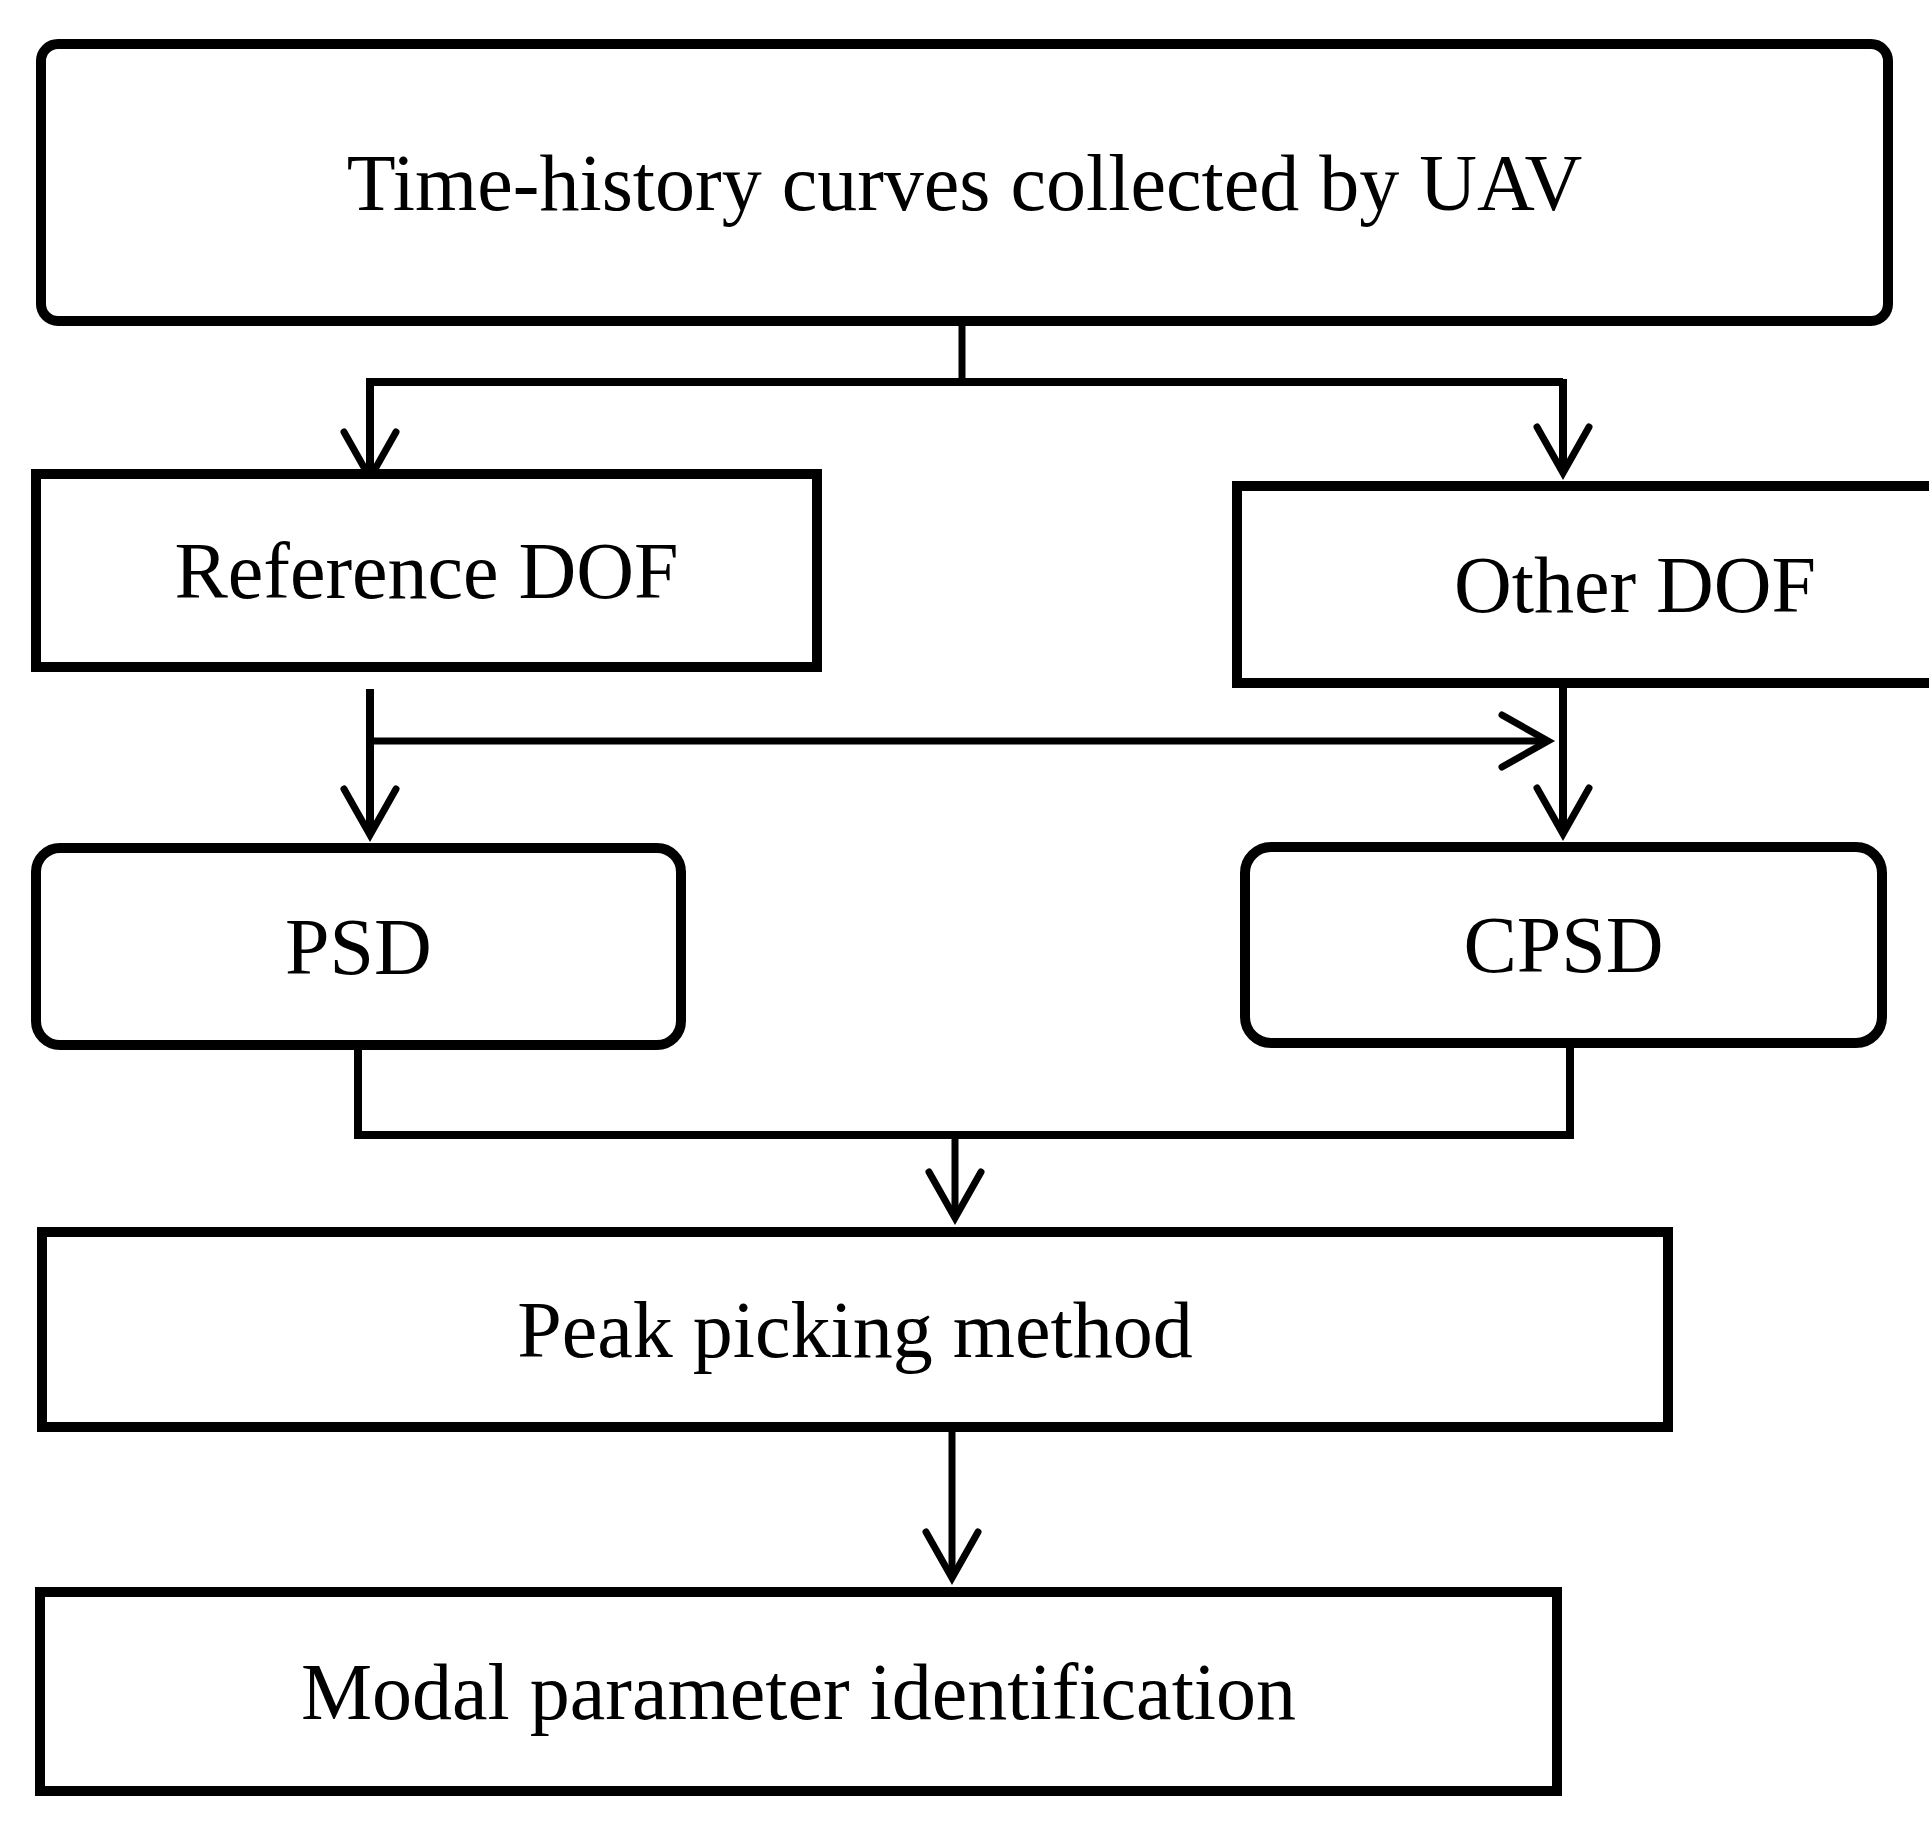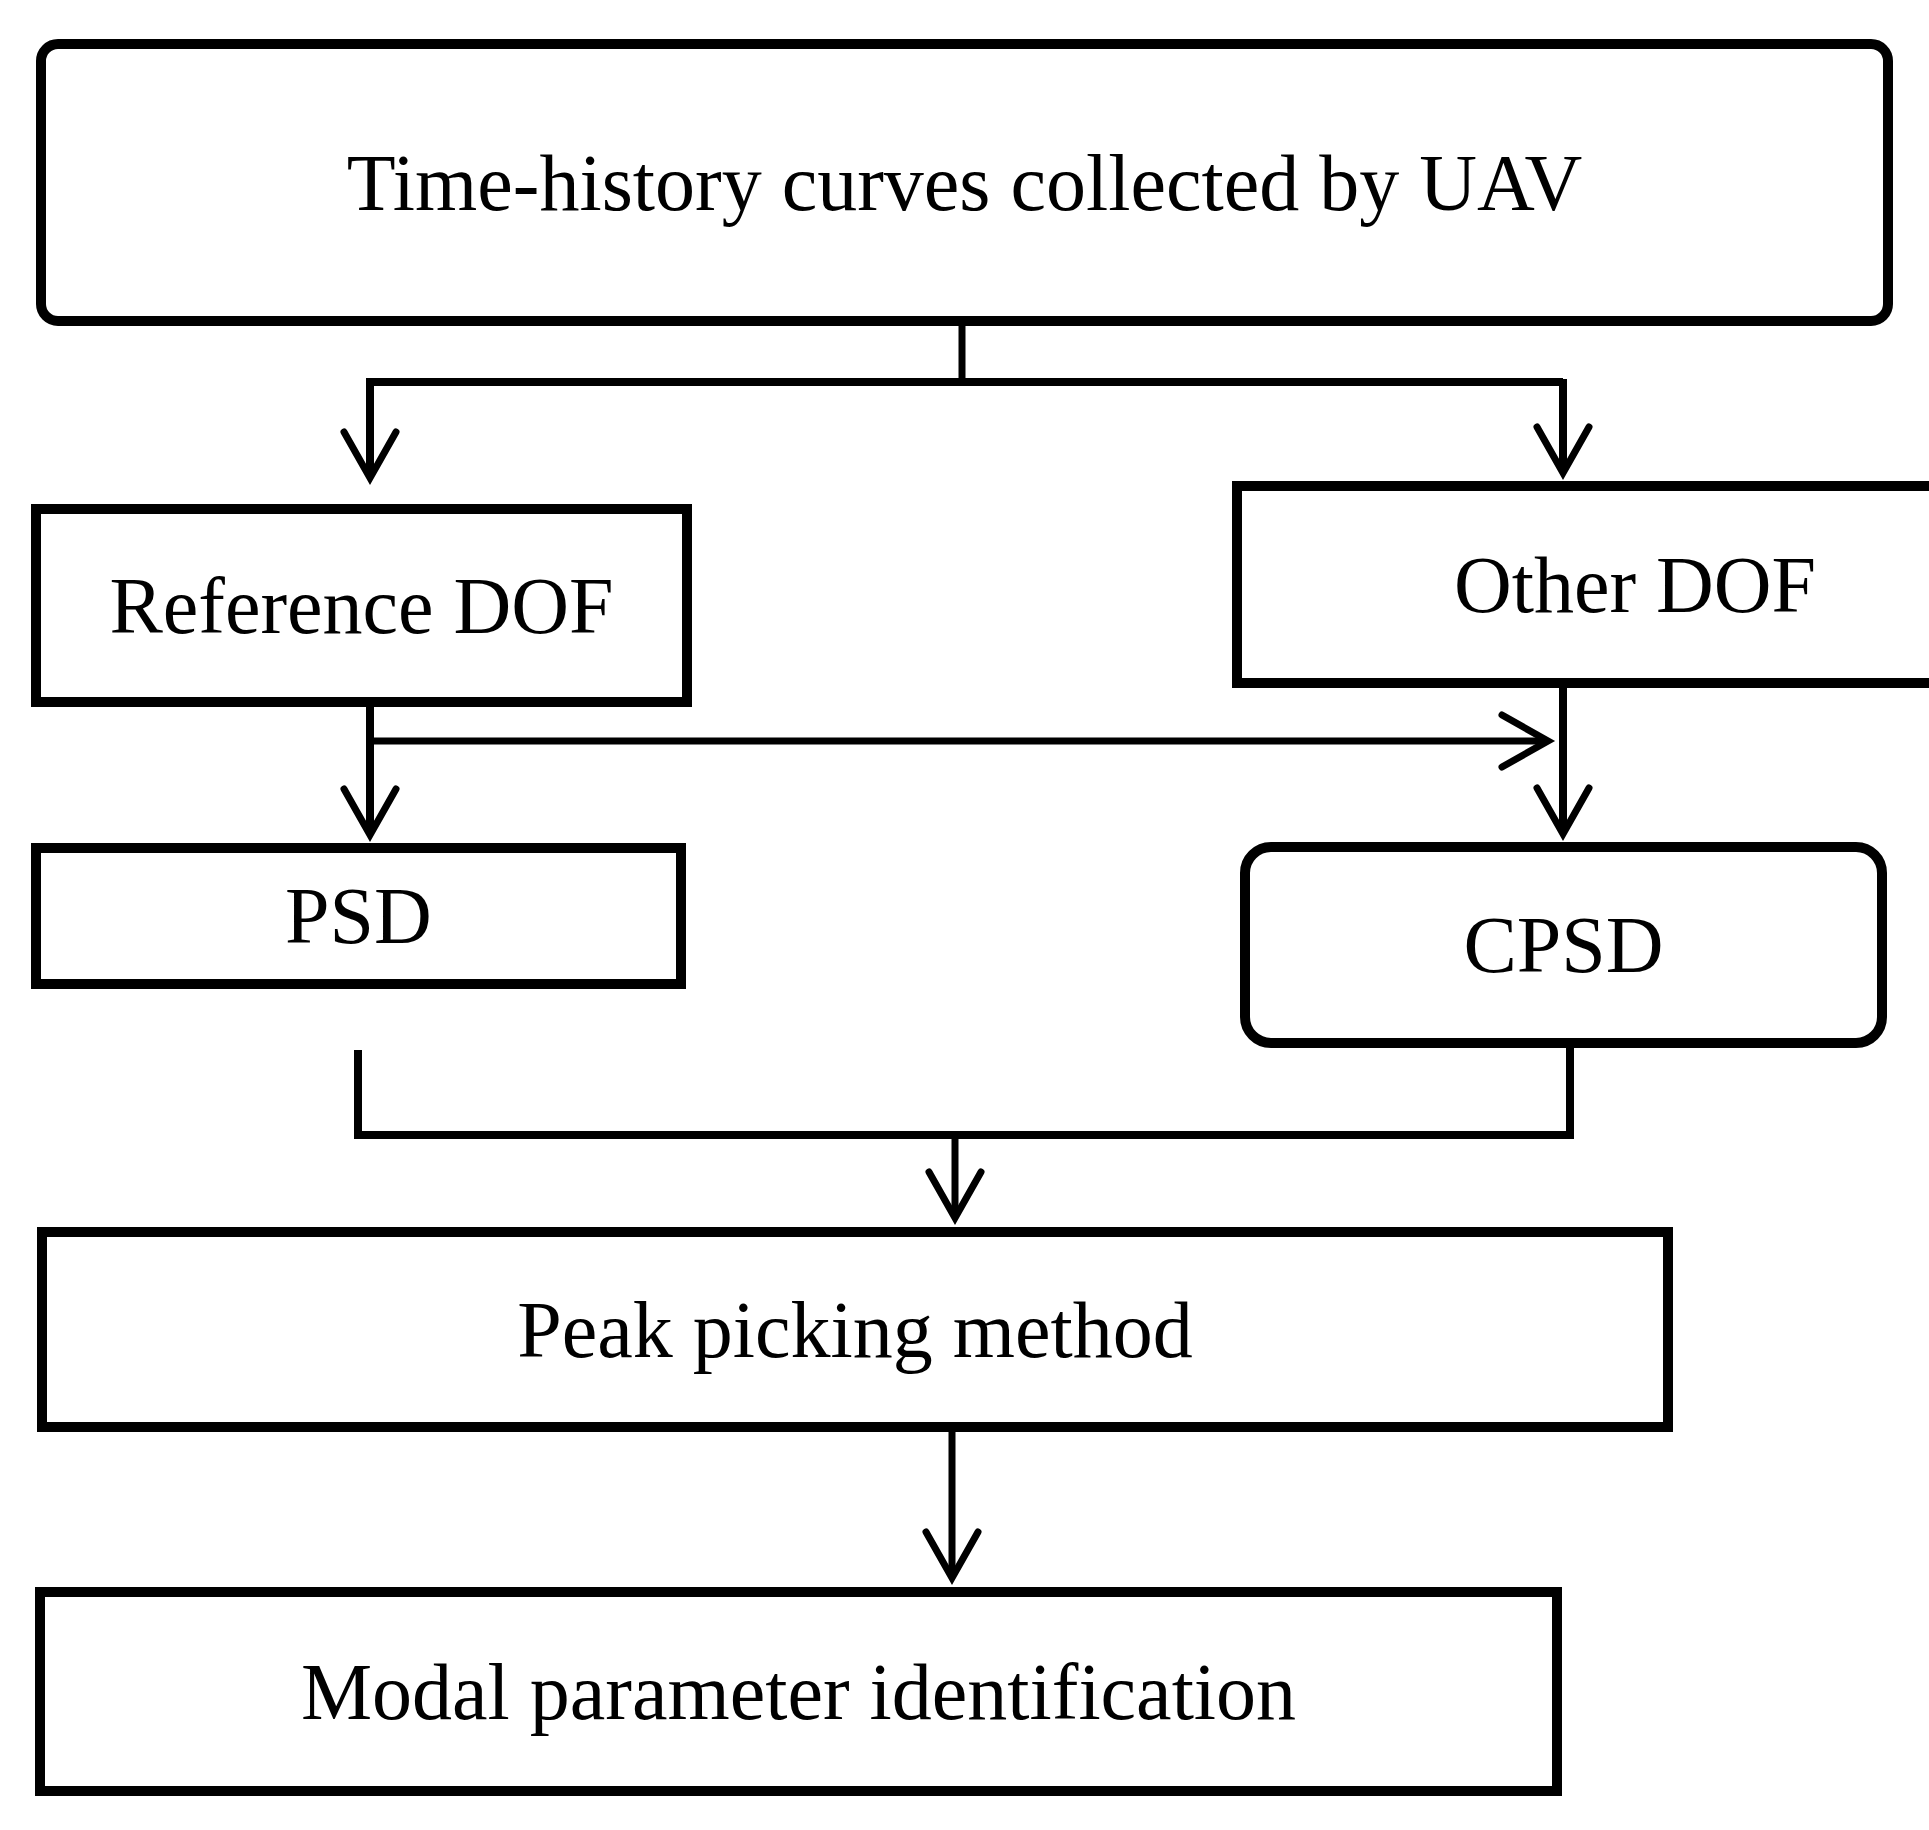--- a/index.html
+++ b/index.html
@@ -37,23 +37,23 @@
   }
   .node .label {
     font-size: 80px;
     line-height: 1.1;
     letter-spacing: 0px;
     color: #000000;
     white-space: nowrap;
   }
   
   #node-time      { left: 36px;   top: 39px;   width: 1857px; height: 287px; border-radius: 22px; }
-  #node-reference { left: 31px;   top: 504px;  width: 661px;  height: 203px; }
+  #node-reference { left: 31px;   top: 469px;  width: 791px;  height: 203px; }
   #node-other     { left: 1232px; top: 481px;  width: 775px;  height: 207px; padding-left: 31px; }
-  #node-psd       { left: 31px;   top: 843px;  width: 655px;  height: 146px; }
+  #node-psd       { left: 31px;   top: 843px;  width: 655px;  height: 207px; border-radius: 29px; }
   #node-cpsd      { left: 1240px; top: 842px;  width: 647px;  height: 206px; border-radius: 31px; }
   #node-peak      { left: 37px;   top: 1227px; width: 1636px; height: 205px; }
   #node-modal     { left: 35px;   top: 1587px; width: 1527px; height: 209px; }
 </style>
 </head>
 <body>
 
 <div class="canvas">
 
   <svg class="edges-layer" viewBox="0 0 1929 1830" xmlns="http://www.w3.org/2000/svg" aria-hidden="true">

